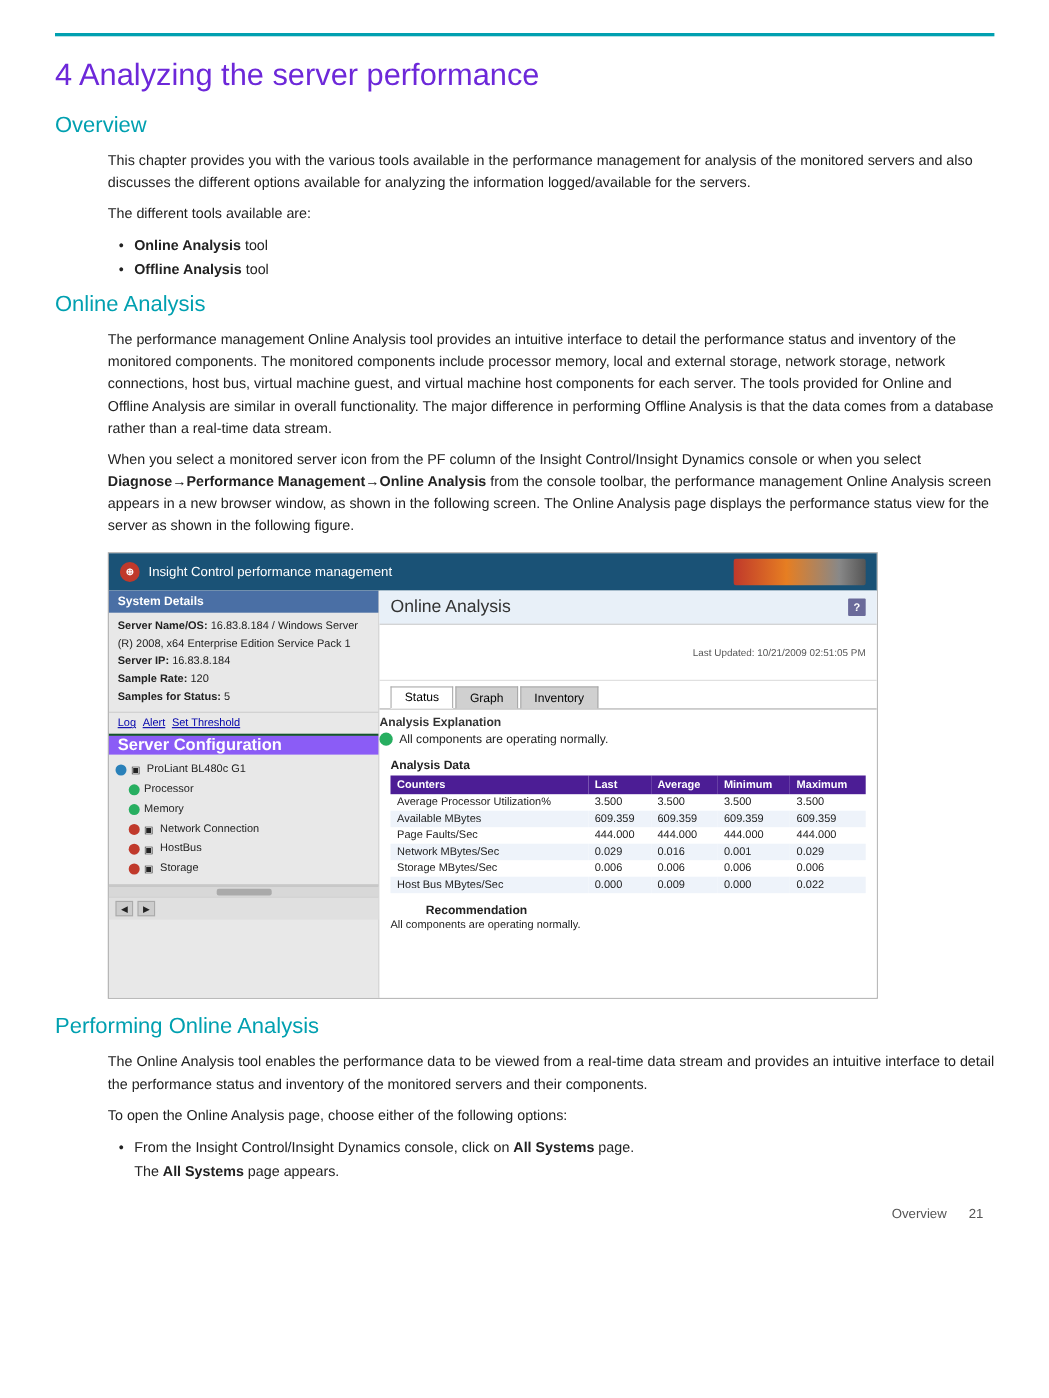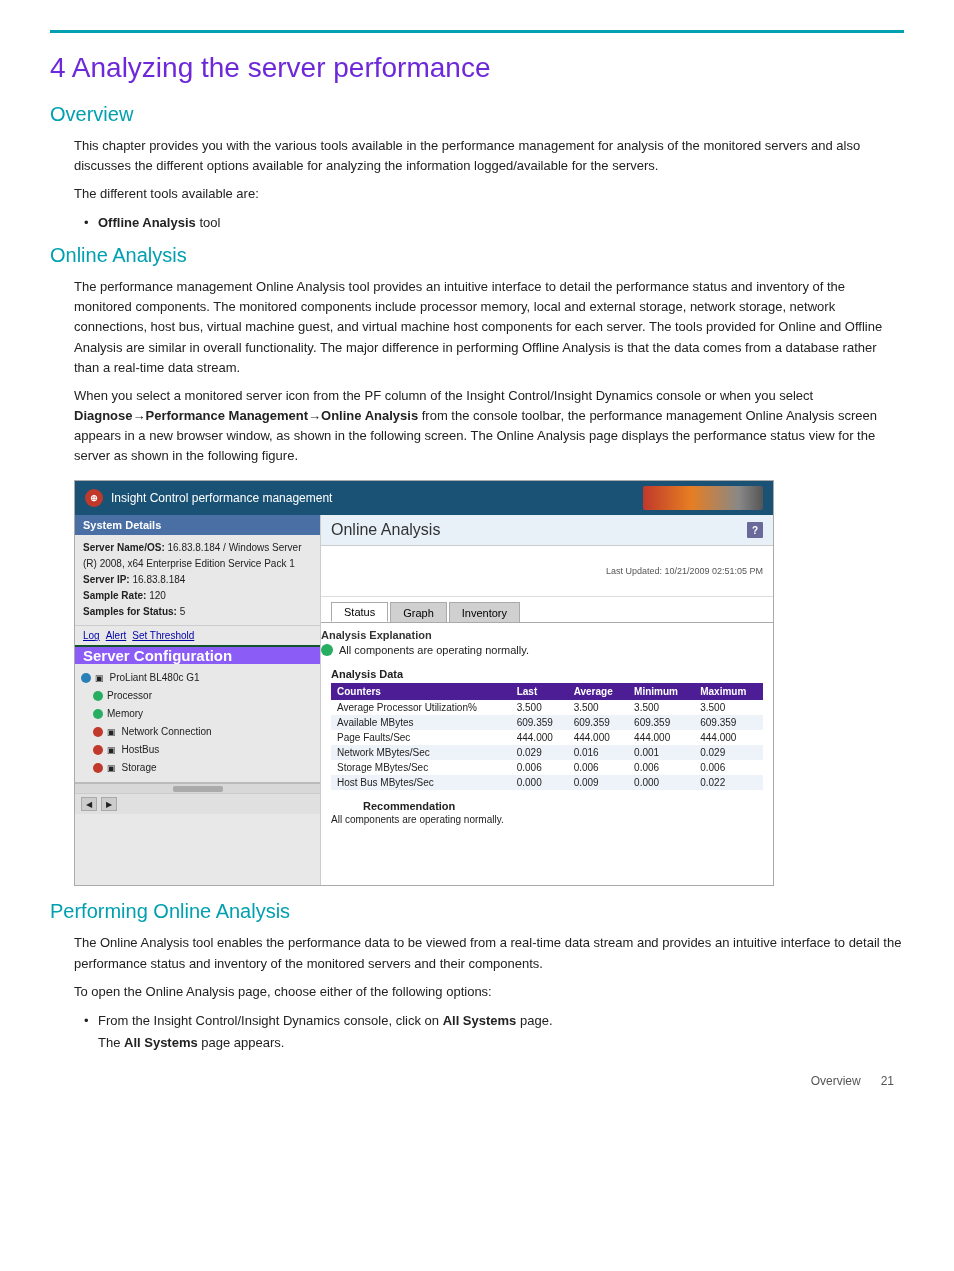--- a/index.html
+++ b/index.html
@@ -27,21 +27,21 @@
       line-height: 1.2;
     }
     h2.section-title {
       font-size: 20px;
       font-weight: normal;
       color: #00a0b0;
       margin-bottom: 10px;
       margin-top: 6px;
     }
     .section-body {
-      margin-left: 24px;
+      margin-left: 48px;
     }
     .section-body p {
       font-size: 13px;
       line-height: 1.55;
       margin-bottom: 8px;
       color: #222;
     }
     .bullet-list {
       list-style: none;
       margin: 6px 0 10px 10px;
@@ -359,20 +359,21 @@
 <div class="page-container">
   <div class="top-rule"></div>
 
   <h1 class="chapter-title">4 Analyzing the server performance</h1>
 
   <h2 class="section-title">Overview</h2>
   <div class="section-body">
     <p>This chapter provides you with the various tools available in the performance management for analysis of the monitored servers and also discusses the different options available for analyzing the information logged/available for the servers.</p>
     <p>The different tools available are:</p>
     <ul class="bullet-list">
+      <li><strong>Online Analysis</strong> tool</li>
       <li><strong>Offline Analysis</strong> tool</li>
     </ul>
   </div>
 
   <h2 class="section-title">Online Analysis</h2>
   <div class="section-body">
     <p>The performance management Online Analysis tool provides an intuitive interface to detail the performance status and inventory of the monitored components. The monitored components include processor memory, local and external storage, network storage, network connections, host bus, virtual machine guest, and virtual machine host components for each server. The tools provided for Online and Offline Analysis are similar in overall functionality. The major difference in performing Offline Analysis is that the data comes from a database rather than a real-time data stream.</p>
     <p>
       When you select a monitored server icon from the PF column of the Insight Control/Insight Dynamics console or when you select <strong>Diagnose→Performance Management→Online Analysis</strong> from the console toolbar, the performance management Online Analysis screen appears in a new browser window, as shown in the following screen. The Online Analysis page displays the performance status view for the server as shown in the following figure.
     </p>

